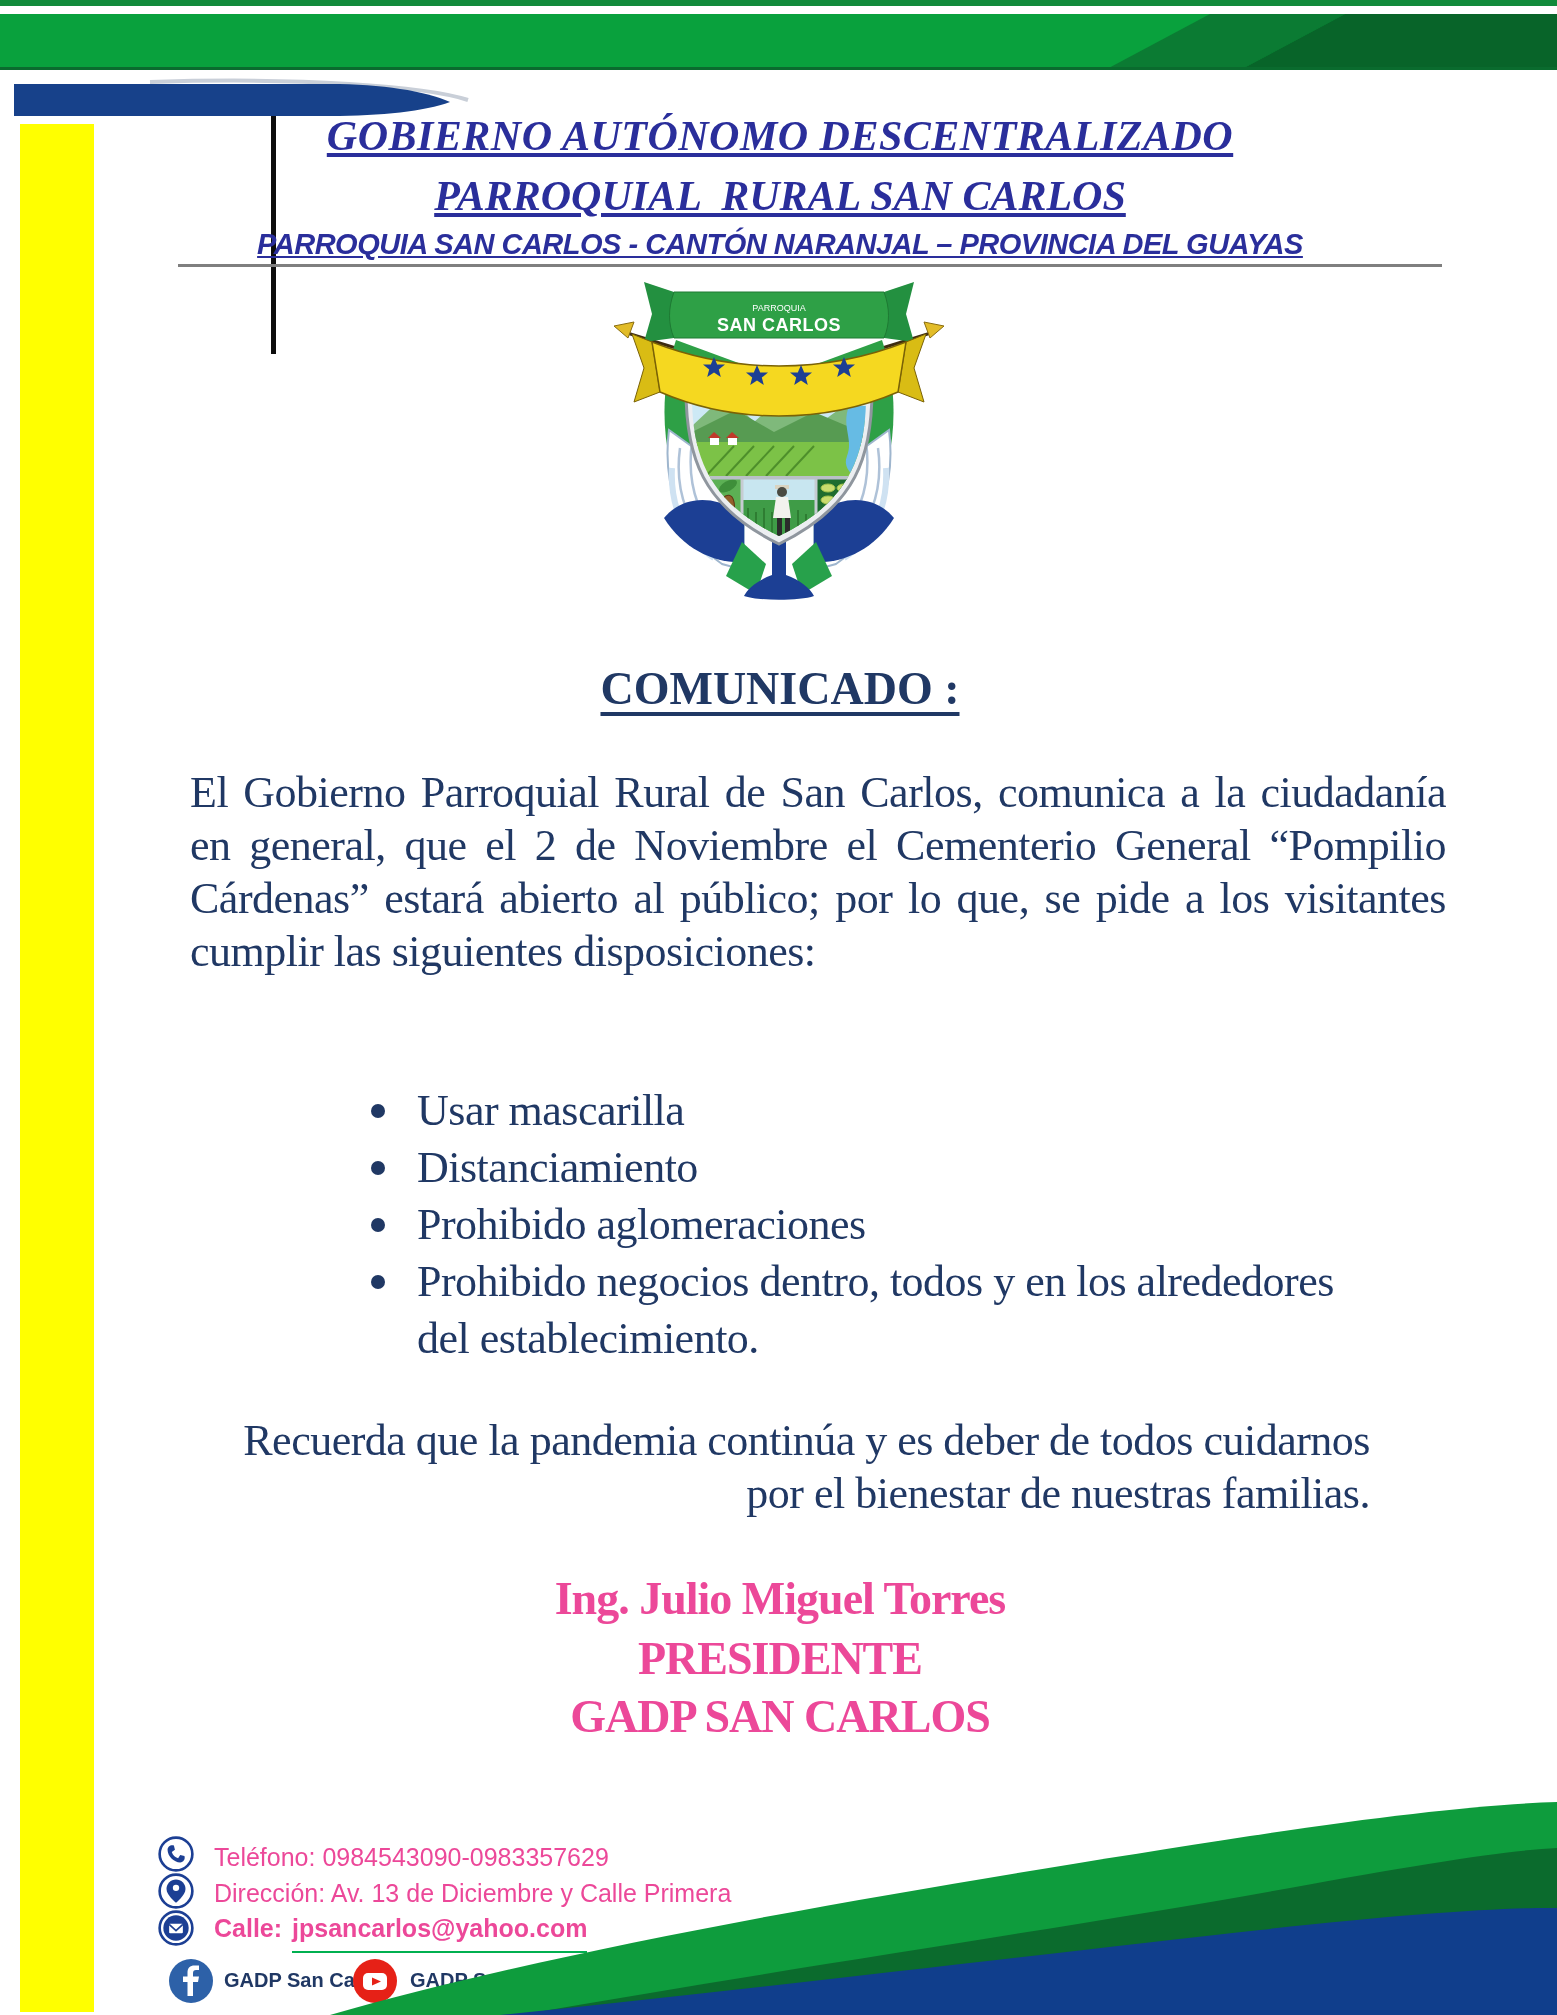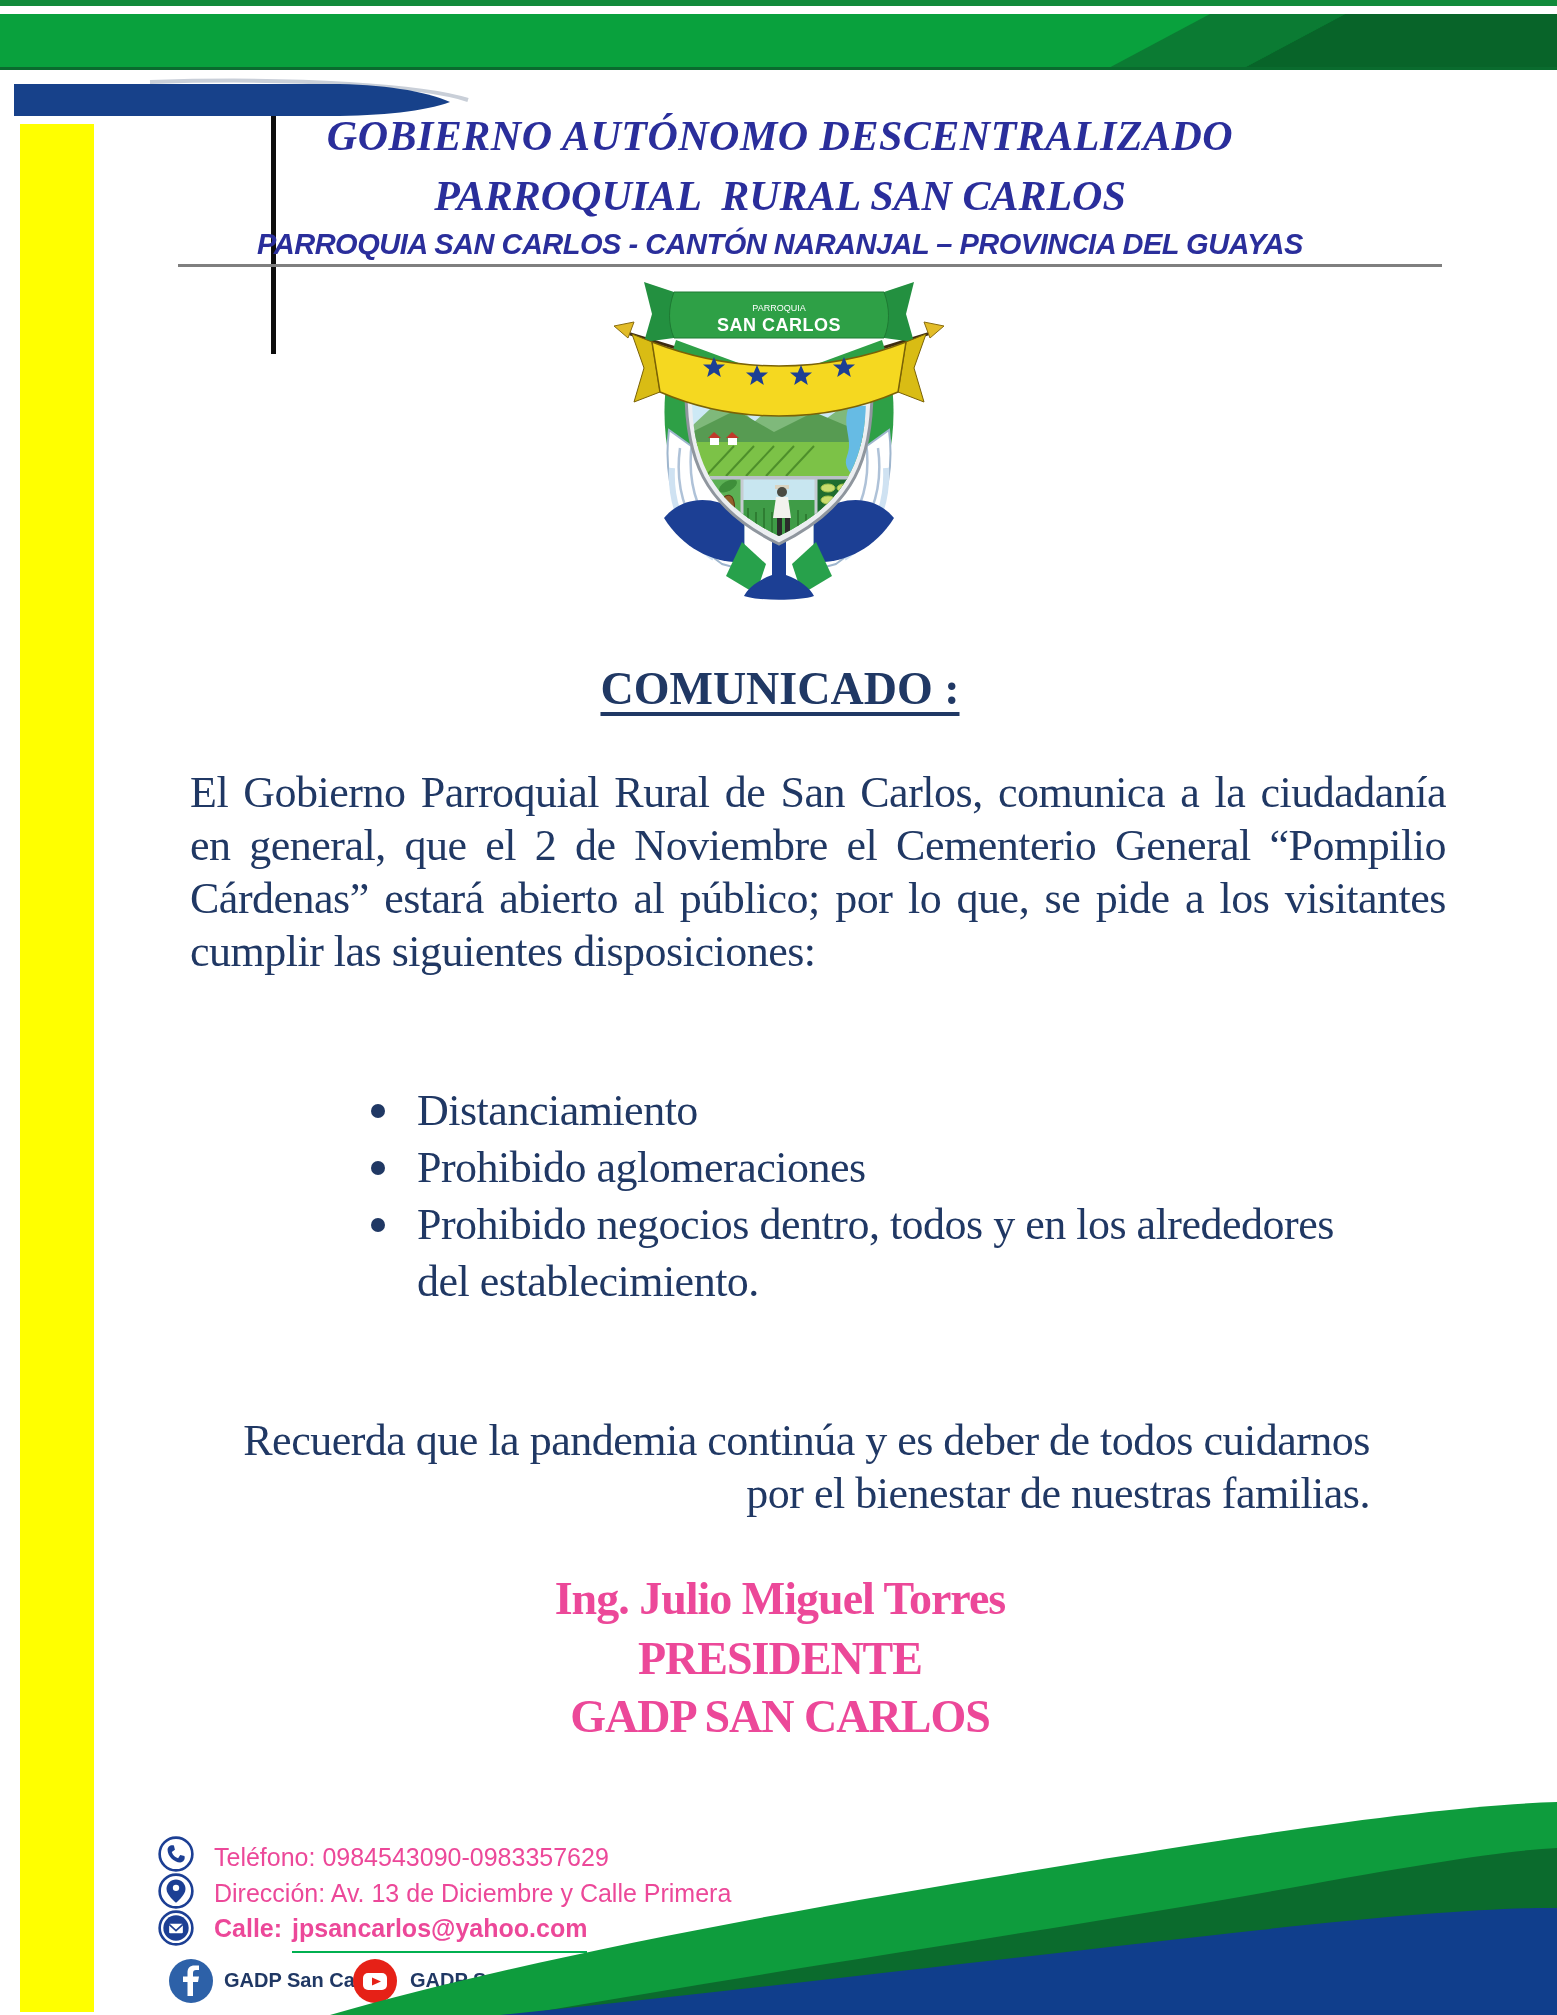--- a/index.html
+++ b/index.html
@@ -4,21 +4,21 @@
 <style>
   html,body{margin:0;padding:0;}
   body{width:1557px;height:2015px;position:relative;background:#ffffff;overflow:hidden;
        font-family:"Liberation Serif", serif;}
   .abs{position:absolute;}
   
   #topbar{left:0;top:0;width:1557px;height:70px;}
   #navband{left:0;top:76px;width:470px;height:46px;}
   #yellowbar{left:20px;top:124px;width:74px;height:1888px;background:#FFFF00;}
   #vline{left:271px;top:116px;width:5px;height:238px;background:#0d0d0d;}
-  .hdrblock{left:100px;top:0;width:1360px;text-align:center;color:#2A2E9B;}
+  .hdrblock{left:100px;top:0;width:1360px;text-align:center;color:#2A2E9B;text-decoration:underline;}
   #hline1{top:112px;font-size:42px;font-style:italic;font-weight:600;letter-spacing:.5px;}
   #hline2{top:172px;font-size:42px;font-style:italic;font-weight:600;white-space:pre;}
   #hline3{top:228px;font-size:29px;font-style:italic;font-weight:700;
           font-family:"Liberation Sans",sans-serif;letter-spacing:-.5px;}
   #hrule{left:178px;top:264px;width:1264px;height:3px;background:#7f7f7f;}
   
   #heading{left:100px;top:662px;width:1360px;text-align:center;font-size:46px;font-weight:700;
            color:#203864;}
   #heading span{text-decoration:underline;text-underline-offset:8px;}
   .bodytext{color:#203864;font-size:44px;line-height:53px;letter-spacing:-.5px;text-align:right;}
@@ -180,20 +180,21 @@
       <path transform="translate(143,96)" d="M0,-11 L3.2,-3.4 L11,-3.4 L4.8,1.6 L6.8,9 L0,4.6 L-6.8,9 L-4.8,1.6 L-11,-3.4 L-3.2,-3.4 Z"></path>
       <path transform="translate(187,96)" d="M0,-11 L3.2,-3.4 L11,-3.4 L4.8,1.6 L6.8,9 L0,4.6 L-6.8,9 L-4.8,1.6 L-11,-3.4 L-3.2,-3.4 Z"></path>
       <path transform="translate(230,88)" d="M0,-11 L3.2,-3.4 L11,-3.4 L4.8,1.6 L6.8,9 L0,4.6 L-6.8,9 L-4.8,1.6 L-11,-3.4 L-3.2,-3.4 Z"></path>
     </g>
   </g>
 </svg>
 
 <div id="heading" class="abs"><span>COMUNICADO :</span></div>
 <div id="para1" class="abs bodytext">El Gobierno Parroquial Rural de San Carlos, comunica a la ciudadanía en general, que el 2 de Noviembre el Cementerio General “Pompilio Cárdenas” estará abierto al público; por lo que, se pide a los visitantes cumplir las siguientes disposiciones:</div>
 <ul id="bullets" class="abs">
+  <li>Usar mascarilla</li>
   <li>Distanciamiento</li>
   <li>Prohibido aglomeraciones</li>
   <li>Prohibido negocios dentro, todos y en los alrededores del establecimiento.</li>
 </ul>
 <div id="para2" class="abs bodytext">Recuerda que la pandemia continúa y es deber de todos cuidarnos por el bienestar de nuestras familias.</div>
 
 <div id="sig1" class="abs sig">Ing. Julio Miguel Torres</div>
 <div id="sig2" class="abs sig">PRESIDENTE</div>
 <div id="sig3" class="abs sig">GADP SAN CARLOS</div>
 

